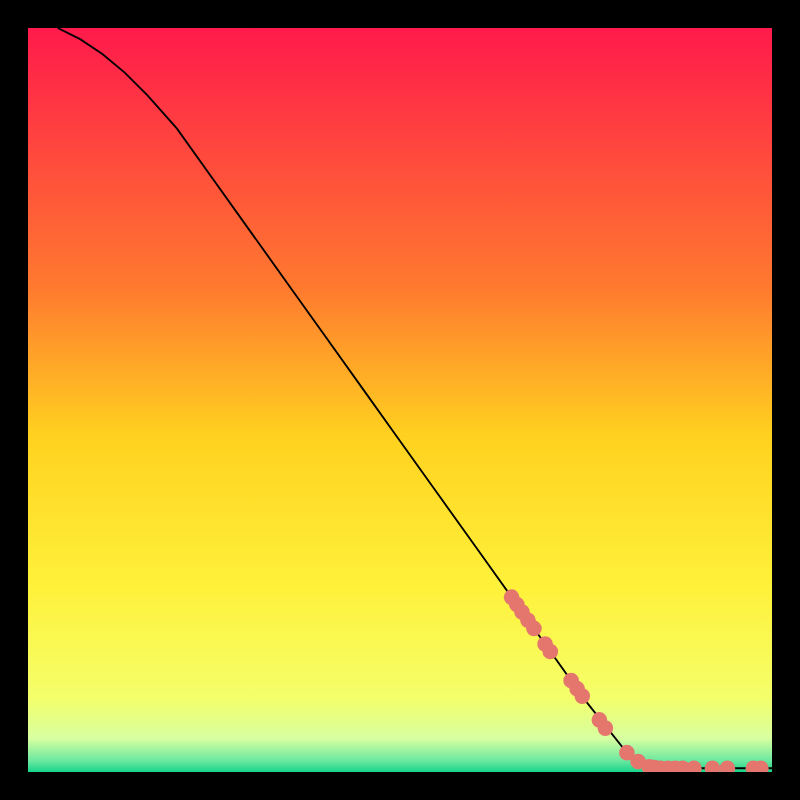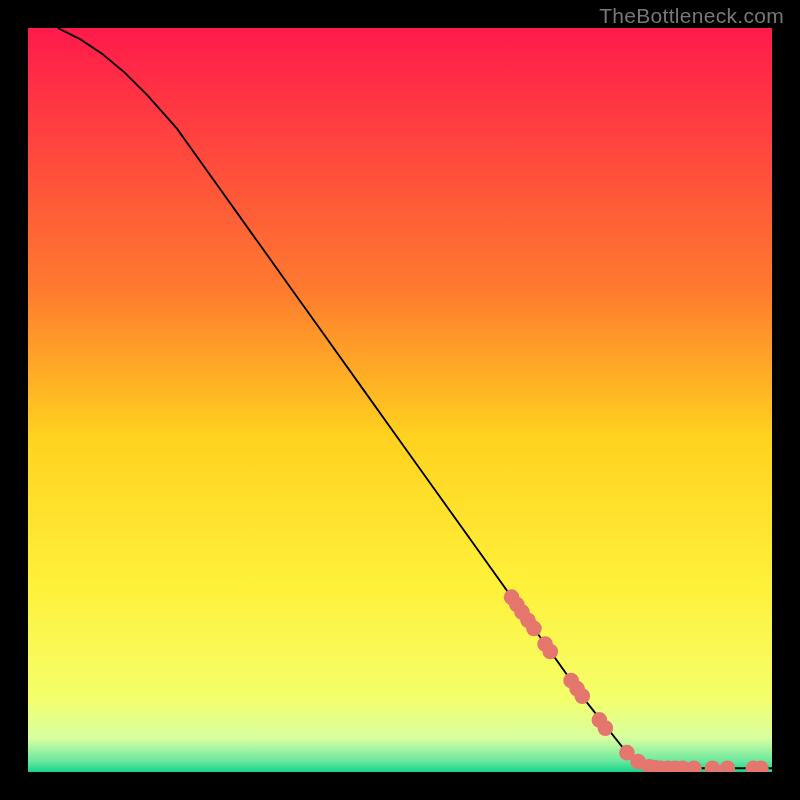--- a/index.html
+++ b/index.html
@@ -31,21 +31,20 @@
     top: 28px;
     width: 744px;
     height: 744px;
     display: block;
   }
 </style>
 </head>
 <body>
 
 <div class="wrap">
-  <div class="attribution">TheBottleneck.com</div>
 
   <svg class="plot" viewBox="0 0 100 100" preserveAspectRatio="none">
     <defs>
       <linearGradient id="bg-grad" x1="0" y1="0" x2="0" y2="1">
           <stop offset="0%" stop-color="#ff1a4b"></stop>
           <stop offset="35%" stop-color="#ff7a2f"></stop>
           <stop offset="55.00000000000001%" stop-color="#ffd21f"></stop>
           <stop offset="75%" stop-color="#fff13a"></stop>
           <stop offset="90%" stop-color="#f4ff6a"></stop>
           <stop offset="95.5%" stop-color="#d7ffa0"></stop>

